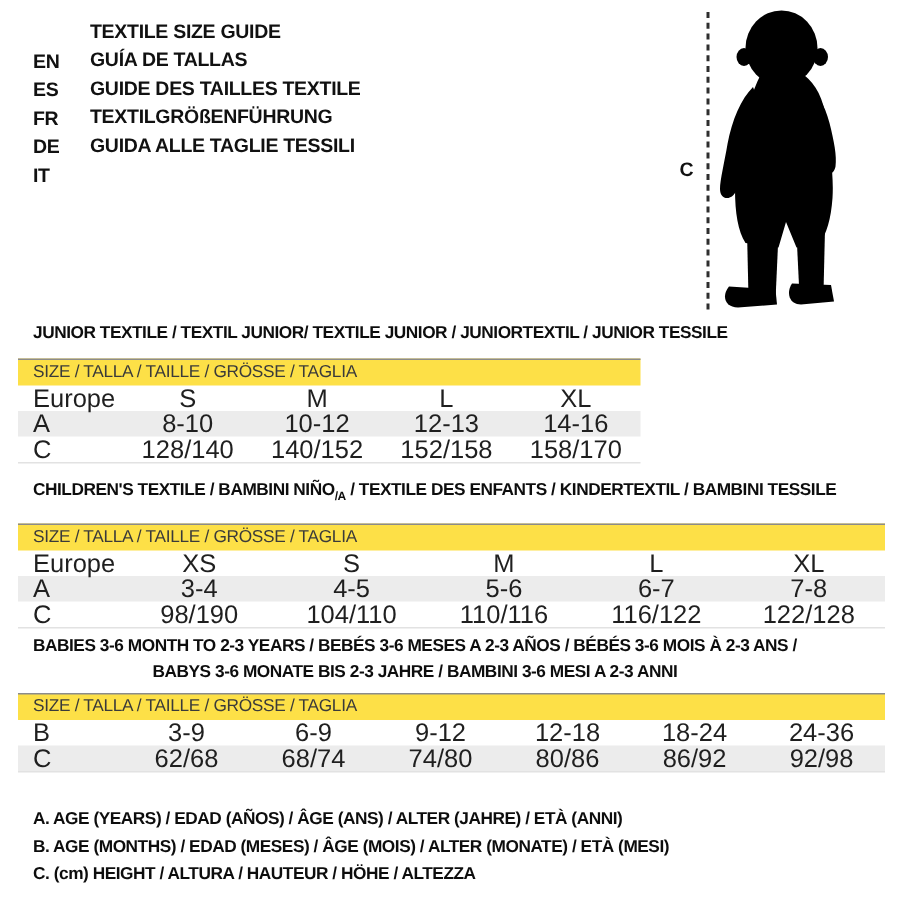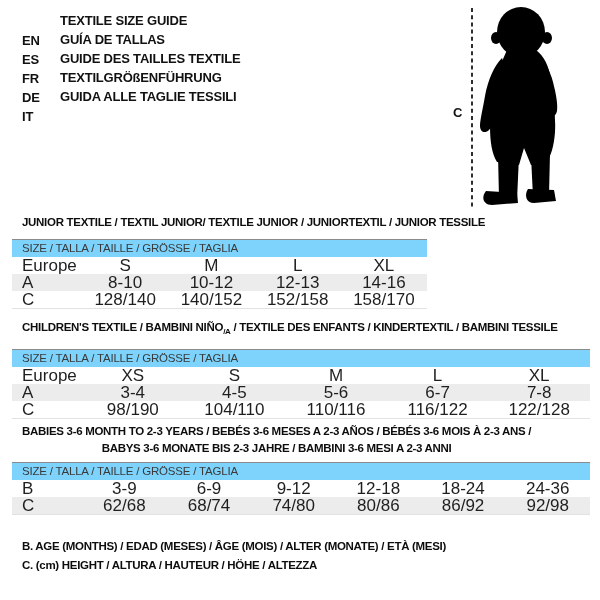--- a/index.html
+++ b/index.html
@@ -24,21 +24,21 @@
   .h-junior{top:216px;text-align:right;}
   .h-children{top:321px;}
   .h-babies{top:423px;line-height:16.5px;text-align:center;}
 
   
   .size-table{position:absolute;left:12px;border-bottom:1px solid #e2e2e2;}
   .tbl-junior{top:239px;width:415px;}
   .tbl-children{top:349px;width:578px;}
   .tbl-babies{top:462px;width:578px;}
   .t-header{
-    height:17px;line-height:17px;background:#7dd3fc;border-top:1px solid #8b8b8b;
+    height:17px;line-height:17px;background:#fde047;border-top:1px solid #8b8b8b;
     padding-left:10px;font-size:11.5px;color:#3a3a3a;letter-spacing:-0.2px;
   }
   .t-row{display:flex;height:17px;line-height:17px;font-size:17px;color:#1f1f1f;}
   .t-row.alt{background:#ececec;}
   .t-row .c0{width:70px;padding-left:10px;box-sizing:border-box;text-align:left;}
   .t-row .cell{flex:1;text-align:center;}
 
   
   .legend{position:absolute;left:22px;top:537px;}
   .legend-line{height:18.5px;line-height:18.5px;font-weight:bold;font-size:11.5px;letter-spacing:-0.3px;color:#0d0d0d;white-space:nowrap;}
@@ -166,17 +166,18 @@
         <span class="cell">62/68</span>
         <span class="cell">68/74</span>
         <span class="cell">74/80</span>
         <span class="cell">80/86</span>
         <span class="cell">86/92</span>
         <span class="cell">92/98</span>
       </div>
     </div>
 
   <div class="legend">
+      <div class="legend-line">A. AGE (YEARS) / EDAD (AÑOS) / ÂGE (ANS) / ALTER (JAHRE) / ETÀ (ANNI)</div>
       <div class="legend-line">B. AGE (MONTHS) / EDAD (MESES) / ÂGE (MOIS) / ALTER (MONATE) / ETÀ (MESI)</div>
       <div class="legend-line">C. (cm) HEIGHT / ALTURA / HAUTEUR / HÖHE / ALTEZZA</div>
     </div>
 
 </div>
 
 </body></html>

